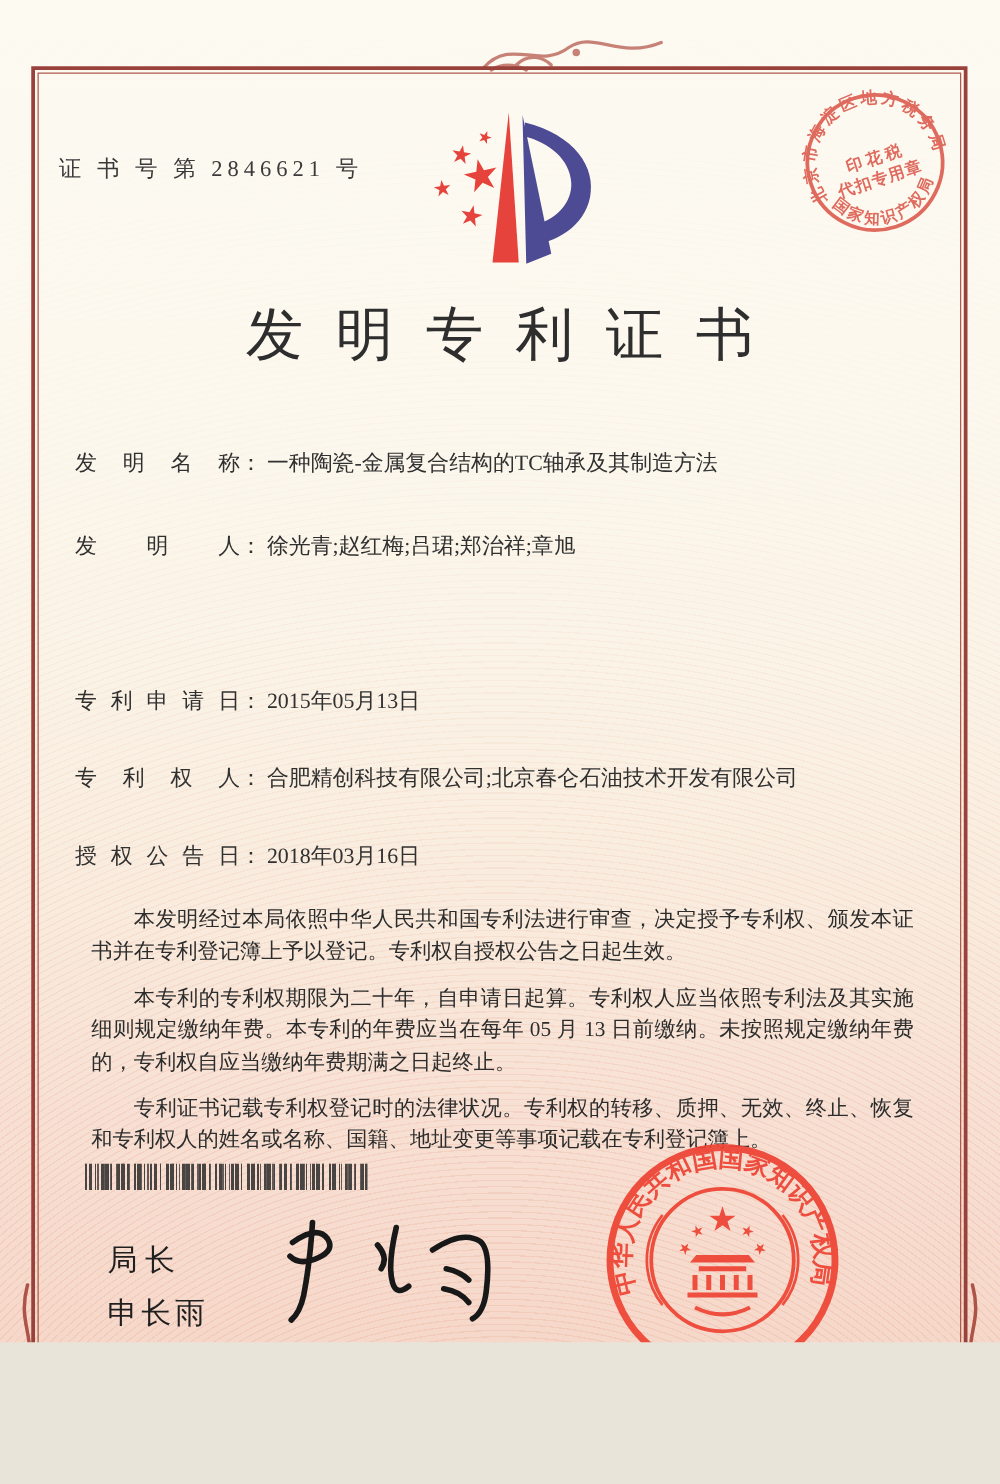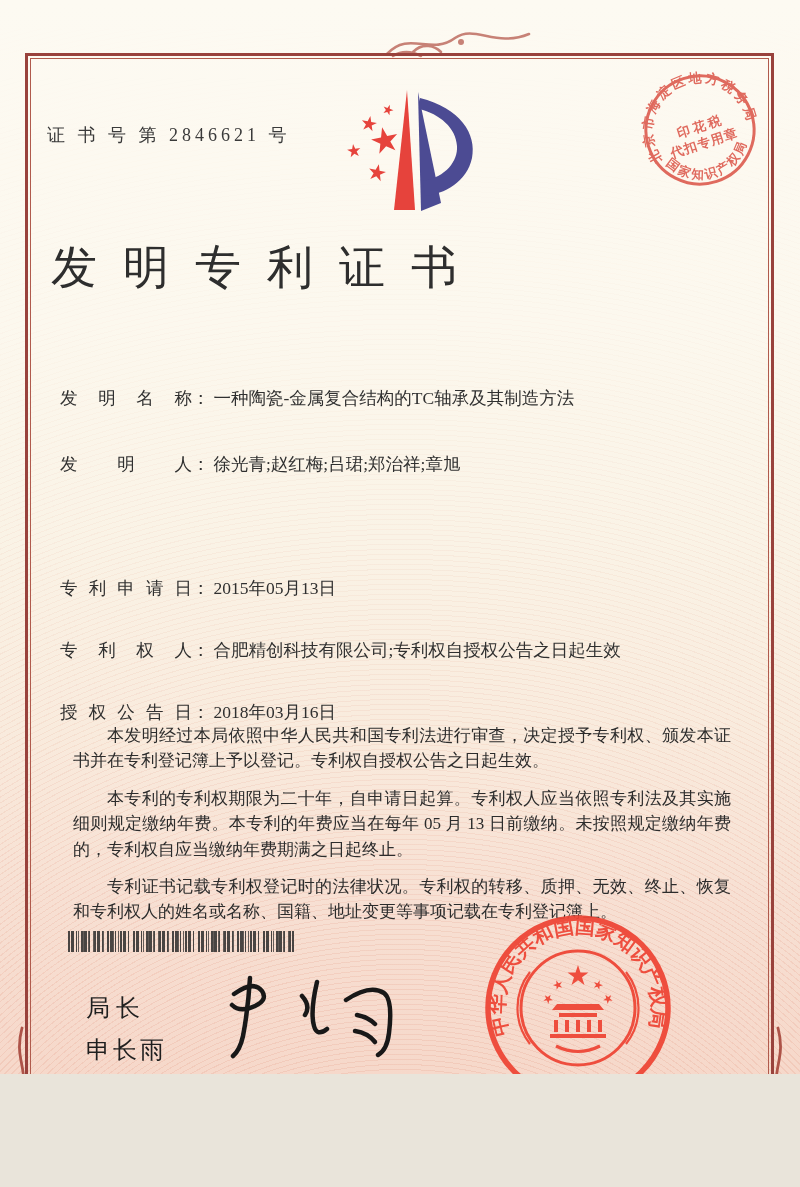--- a/index.html
+++ b/index.html
@@ -12,25 +12,25 @@
     position:absolute;inset:0;pointer-events:none;
     background:repeating-radial-gradient(circle at 50% 135%, rgba(224,132,108,0.16) 0 1px, rgba(0,0,0,0) 1px 5px);
     -webkit-mask-image:linear-gradient(180deg,rgba(0,0,0,0) 0%,rgba(0,0,0,.18) 35%,rgba(0,0,0,.55) 62%,rgba(0,0,0,.95) 88%,#000 100%);
     mask-image:linear-gradient(180deg,rgba(0,0,0,0) 0%,rgba(0,0,0,.18) 35%,rgba(0,0,0,.55) 62%,rgba(0,0,0,.95) 88%,#000 100%);
   }
   .frame{position:absolute;left:25px;top:53px;width:743px;height:1097px;border:3px solid #99423c;}
   .frame-inner{position:absolute;inset:2px;border:1px solid #b05a4c;}
   .cert-no{position:absolute;left:47px;top:123px;font-size:18px;letter-spacing:4px;color:#3a3a3a;white-space:nowrap;}
   .logo{position:absolute;left:322px;top:88px;}
   .cert-title{
-    position:absolute;left:25px;top:237px;width:749px;text-align:left;
+    position:absolute;left:25px;top:237px;width:749px;text-align:center;
     font-size:46px;font-weight:500;letter-spacing:26px;text-indent:26px;color:#2e2e2e;white-space:nowrap;
   }
   .field-row{position:absolute;left:60px;font-size:17.5px;color:#303030;white-space:nowrap;}
-  .flabel{display:inline-block;width:132px;text-align:justify;text-align-last:justify;margin-top:28px;-moz-text-align-last:justify;}
+  .flabel{display:inline-block;width:132px;text-align:justify;text-align-last:justify;-moz-text-align-last:justify;}
   .fcolon{margin:0 4px 0 0;}
   .body-text{position:absolute;left:61px;top:711px;width:682px;font-size:17px;line-height:25.4px;text-align:justify;color:#2c2c2c;}
   .body-text p{margin:12px;text-indent:2em;}
   .barcode{
     position:absolute;left:68px;top:931px;width:226px;height:21px;
     background:
       repeating-linear-gradient(90deg,#2b2b2b 0 2px,rgba(0,0,0,0) 2px 3px,#2b2b2b 3px 6px,rgba(0,0,0,0) 6px 8px,#2b2b2b 8px 9px,rgba(0,0,0,0) 9px 13px),
       repeating-linear-gradient(90deg,rgba(43,43,43,.85) 0 1px,rgba(0,0,0,0) 1px 5px);
     opacity:.85;
   }
@@ -112,21 +112,21 @@
   <div class="field-row" style="top:358px">
     <span class="flabel">发明名称</span><span class="fcolon">：</span><span class="fvalue">一种陶瓷-金属复合结构的TC轴承及其制造方法</span>
   </div>
   <div class="field-row" style="top:424px">
     <span class="flabel">发明人</span><span class="fcolon">：</span><span class="fvalue">徐光青;赵红梅;吕珺;郑治祥;章旭</span>
   </div>
   <div class="field-row" style="top:548px">
     <span class="flabel">专利申请日</span><span class="fcolon">：</span><span class="fvalue">2015年05月13日</span>
   </div>
   <div class="field-row" style="top:610px">
-    <span class="flabel">专利权人</span><span class="fcolon">：</span><span class="fvalue">合肥精创科技有限公司;专利权自授权公告之日起生效</span>
+    <span class="flabel">专利权人</span><span class="fcolon">：</span><span class="fvalue">合肥精创科技有限公司;北京春仑石油技术开发有限公司</span>
   </div>
   <div class="field-row" style="top:672px">
     <span class="flabel">授权公告日</span><span class="fcolon">：</span><span class="fvalue">2018年03月16日</span>
   </div>
 
   <div class="body-text">
     <p>本发明经过本局依照中华人民共和国专利法进行审查，决定授予专利权、颁发本证书并在专利登记簿上予以登记。专利权自授权公告之日起生效。</p>
     <p>本专利的专利权期限为二十年，自申请日起算。专利权人应当依照专利法及其实施细则规定缴纳年费。本专利的年费应当在每年 05 月 13 日前缴纳。未按照规定缴纳年费的，专利权自应当缴纳年费期满之日起终止。</p>
     <p>专利证书记载专利权登记时的法律状况。专利权的转移、质押、无效、终止、恢复和专利权人的姓名或名称、国籍、地址变更等事项记载在专利登记簿上。</p>
   </div>

